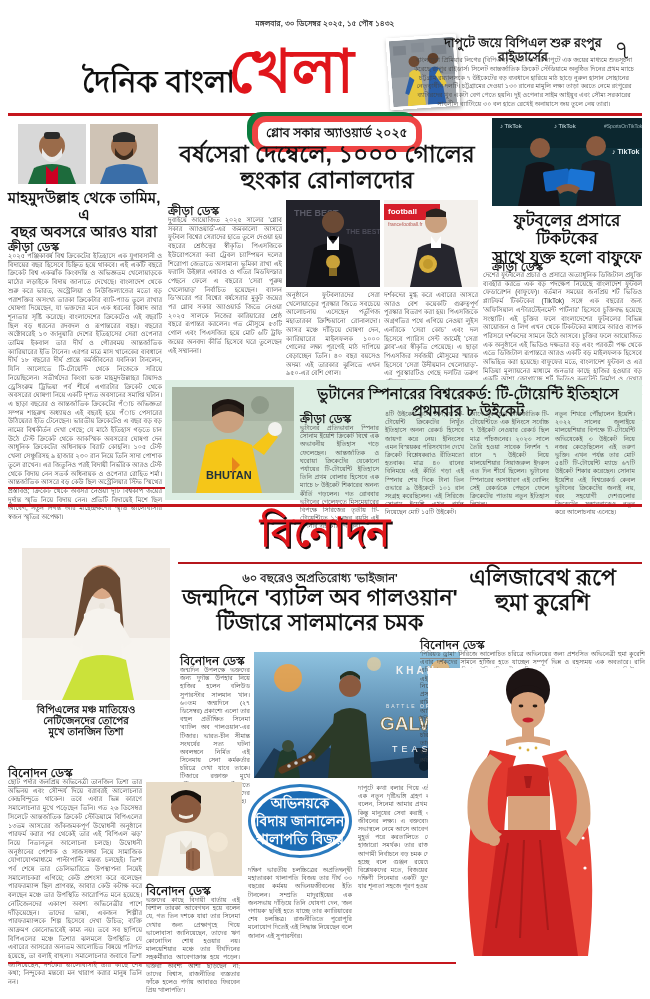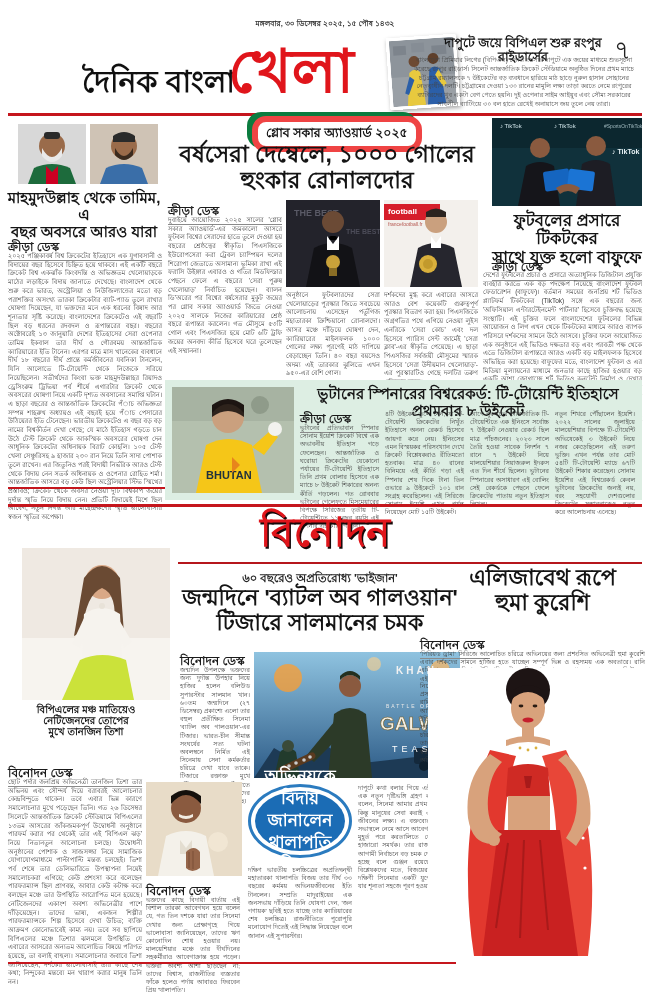--- a/index.html
+++ b/index.html
@@ -21,21 +21,21 @@
   .khela-logo{font-size:60px;font-weight:900;color:#e0151b;line-height:1;}
   .binodon-logo{font-size:40px;font-weight:900;color:#e0151b;line-height:1;
                 text-shadow:1.5px 1.5px 0 #15090a;}
   .badge-pill{position:absolute;background:#fff;border:6px solid #ef4444;border-radius:14px;
               padding:2px 8px;font-size:12.5px;font-weight:800;color:#101010;
               box-shadow:-5px -4px 0 0 #0b7c3f;white-space:nowrap;}
   .blue-badge{position:absolute;border:3px solid #2b7bbf;border-radius:50%;background:#fff;
               display:flex;align-items:center;justify-content:center;padding:4px;}
   .blue-badge-inner{width:100%;height:100%;border-radius:50%;background:#1b6cb5;color:#fff;
               display:flex;flex-direction:column;align-items:center;justify-content:center;
-              font-weight:800;font-size:17px;line-height:1.3;text-align:center;}
+              font-weight:800;font-size:14px;line-height:1.3;text-align:center;}
   .kicker{font-size:11.5px;font-weight:700;color:#262626;}
   .page-num{font-size:26px;color:#222;font-weight:400;}
   .date-line{font-size:7.5px;color:#333;font-weight:700;}
 </style>
 </head>
 <body>
 
 <div id="page">
 
   <div class="abs date-line center" style="left:140px;top:12px;width:370px;margin-top:6px;">মঙ্গলবার, ৩০ ডিসেম্বর ২০২৫, ১৫ পৌষ ১৪৩২</div>

